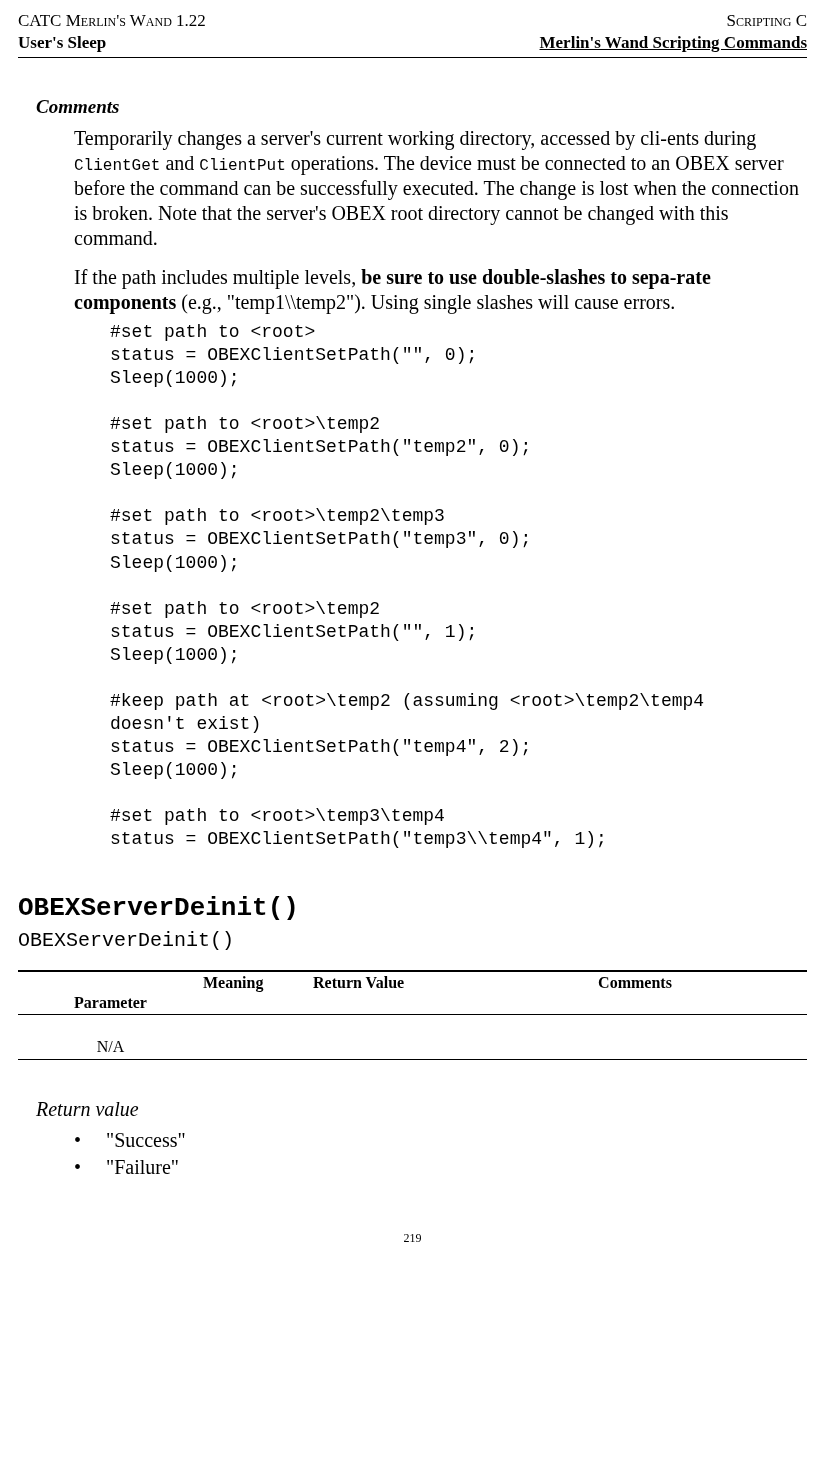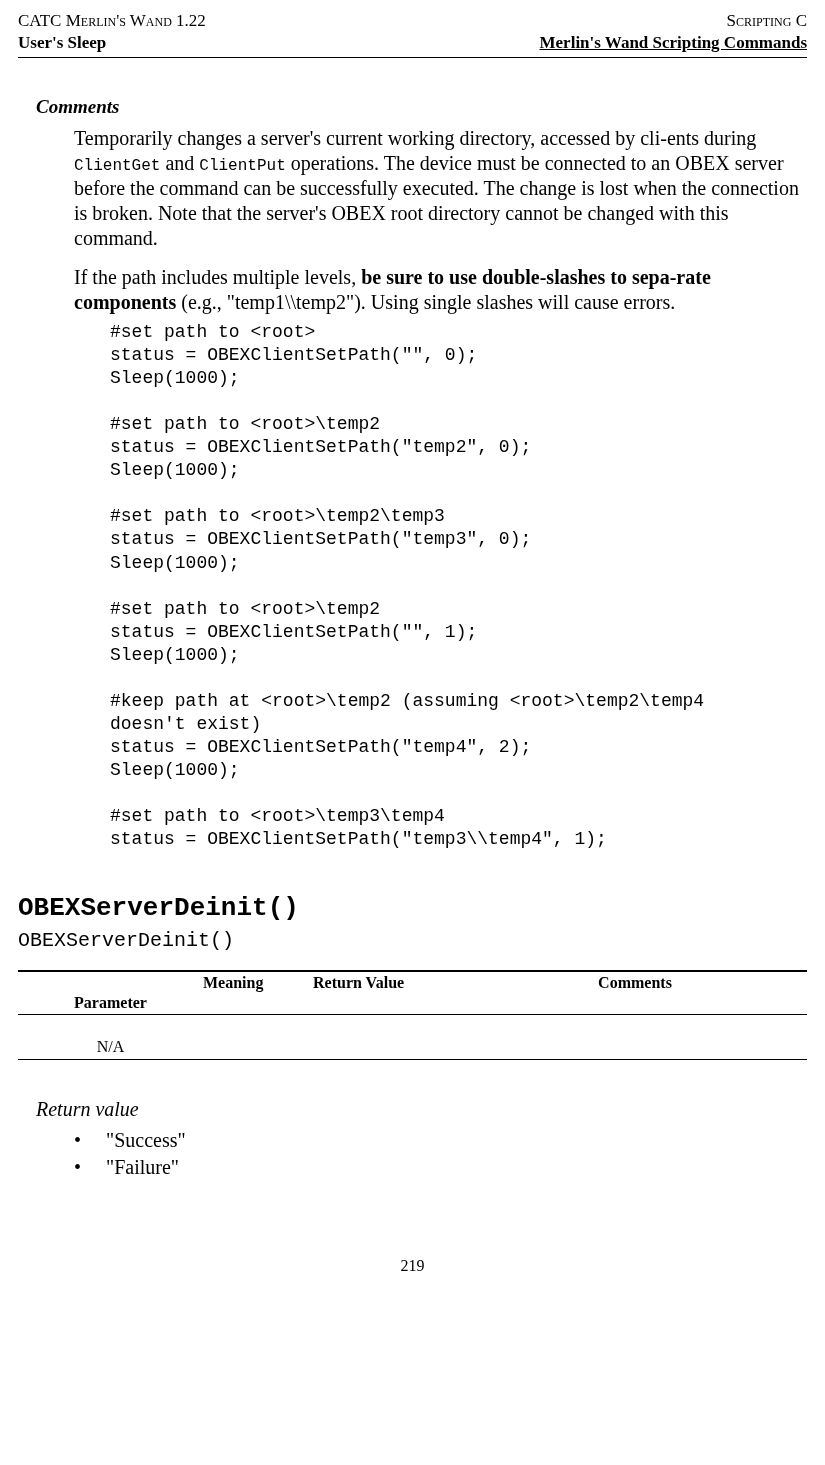--- a/index.html
+++ b/index.html
@@ -100,22 +100,22 @@
       font-size: 20px;
       line-height: 1.35;
     }
     .bullet-list .bullet-item::before {
       content: "•";
       display: inline-block;
       width: 32px;
     }
     .page-number {
       text-align: center;
-      font-size: 16px;
-      margin-top: 76px;
+      font-size: 12px;
+      margin-top: 50px;
     }
   </style>
 </head>
 <body>
 
 <div class="page">
 
   <div class="header-line">
     <span class="header-left-top">CATC Merlin's Wand 1.22</span>
     <span class="header-right-top">Scripting C</span>

